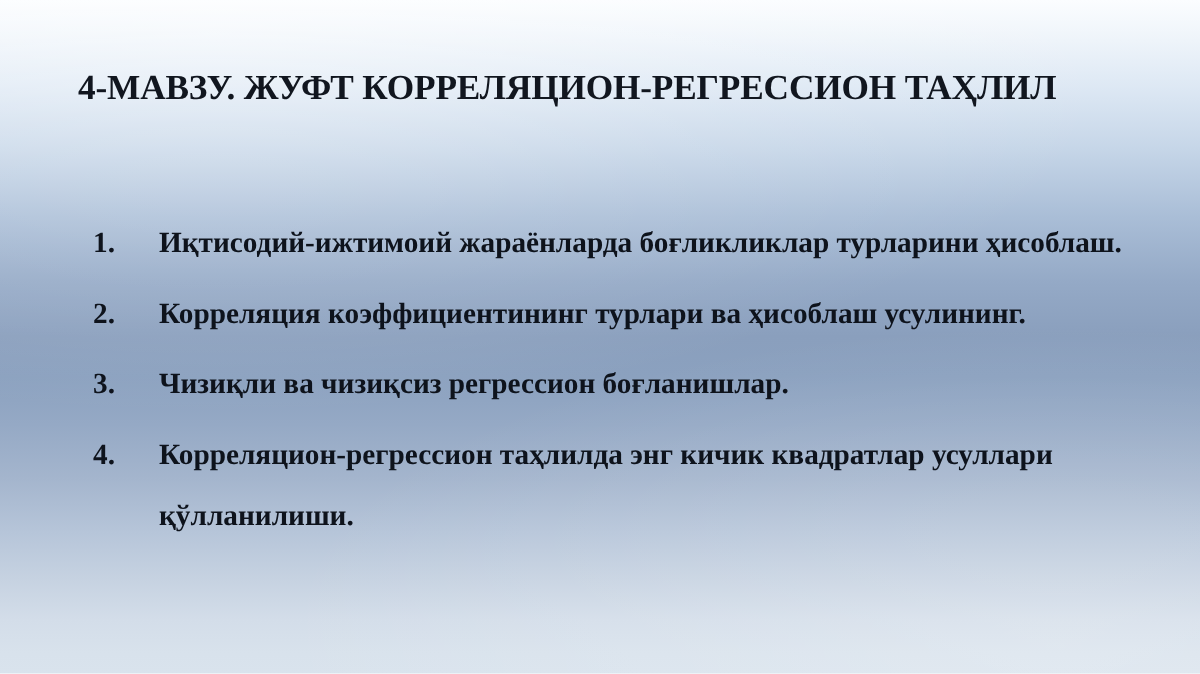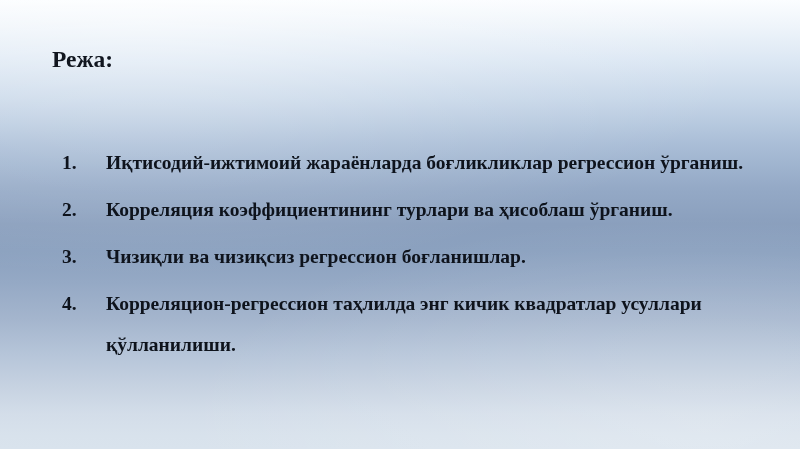--- a/index.html
+++ b/index.html
@@ -122,31 +122,31 @@
     display: block;
   }
 </style>
 </head>
 <body>
 
 <div id="slide">
   <div class="content">
 
     <div id="title-block">
-      <h2 class="slide-subtitle">Режа:</h2>
+      <h1 class="slide-title">4-МАВЗУ. ЖУФТ КОРРЕЛЯЦИОН-РЕГРЕССИОН ТАҲЛИЛ</h1>
     </div>
 
     <ol id="plan-list">
       <li class="plan-item">
         <span class="marker">1.</span>
-        <span class="item-text">Иқтисодий-ижтимоий жараёнларда боғликликлар регрессион ўрганиш.</span>
+        <span class="item-text">Иқтисодий-ижтимоий жараёнларда боғликликлар турларини ҳисоблаш.</span>
       </li>
       <li class="plan-item">
         <span class="marker">2.</span>
-        <span class="item-text">Корреляция коэффициентининг турлари ва ҳисоблаш ўрганиш.</span>
+        <span class="item-text">Корреляция коэффициентининг турлари ва ҳисоблаш усулининг.</span>
       </li>
       <li class="plan-item">
         <span class="marker">3.</span>
         <span class="item-text">Чизиқли ва чизиқсиз регрессион боғланишлар.</span>
       </li>
       <li class="plan-item">
         <span class="marker">4.</span>
         <span class="item-text">Корреляцион-регрессион таҳлилда энг кичик квадратлар усуллари қўлланилиши.</span>
       </li>
     </ol>

